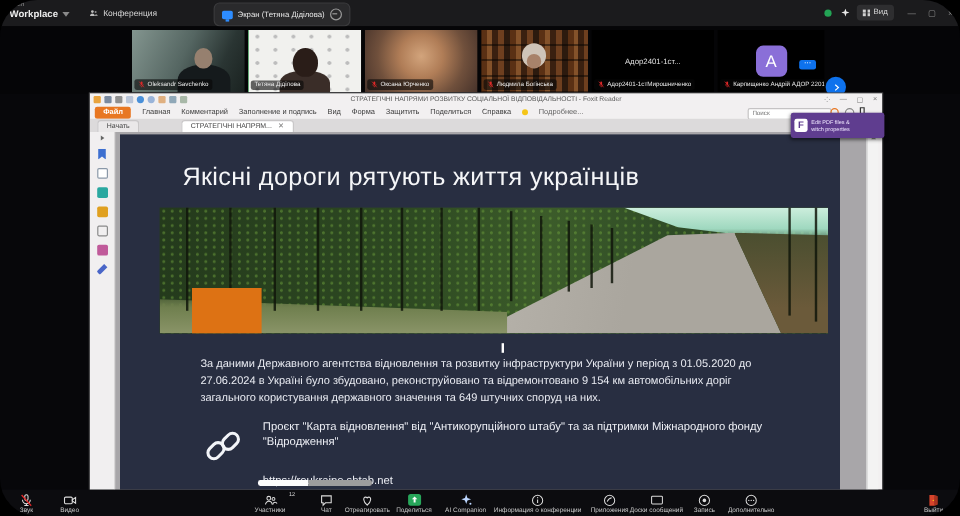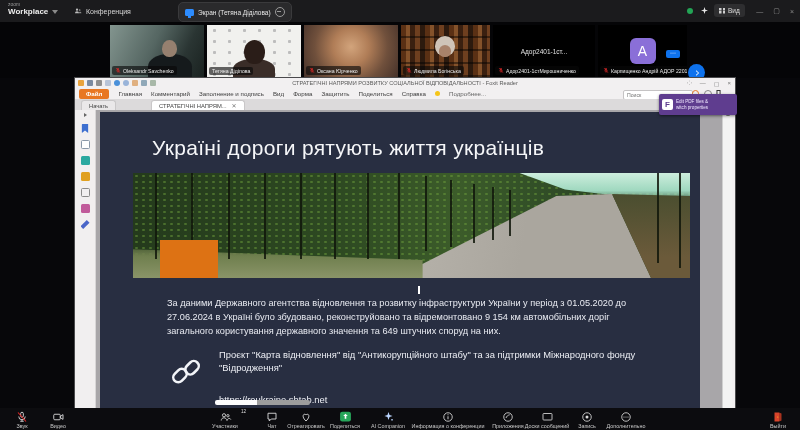--- a/index.html
+++ b/index.html
@@ -1,17 +1,17 @@
 <!DOCTYPE html>
 <html><head>
 <meta charset="utf-8">
 <style>
   html,body{margin:0;padding:0;background:#000;}
   #root{position:relative;width:800px;height:430px;background:#07070a;overflow:hidden;
-        font-family:"Liberation Sans",sans-serif;-webkit-font-smoothing:antialiased;}
+        font-family:"Liberation Sans",sans-serif;border-radius:31px;-webkit-font-smoothing:antialiased;}
 
   
   #topbar{position:absolute;left:0;top:0;width:800px;height:22px;background:#1b1b1d;border-bottom:1px solid #000;}
   .zlogo{position:absolute;left:8px;top:2px;line-height:1;}
   .zlogo .l1{display:block;font-size:5px;color:#9a9a9a;}
   .zlogo .l2{display:block;font-size:8px;color:#ededed;font-weight:bold;margin-top:1px;}
   .chev-down{width:0;height:0;border-left:3px solid transparent;border-right:3px solid transparent;border-top:4px solid #8a8a8a;position:absolute;}
   .meet-tab{position:absolute;left:70px;top:3px;height:16px;display:flex;align-items:center;gap:4px;color:#d8d8d8;font-size:7px;padding:0 4px;}
   .screen-tab{position:absolute;left:178px;top:2px;height:18px;background:#2a2a2c;border:1px solid #3a3a3c;border-radius:5px;display:flex;align-items:center;gap:4px;padding:0 6px;color:#e8e8e8;font-size:6.5px;}
   .mon-ic{width:9px;height:7px;background:#2d8cff;border-radius:1.5px;position:relative;}
@@ -312,21 +312,21 @@
       <div class="pi pi-st"></div>
       <div class="pi pi-sg"></div>
     </div>
 
     <div class="fdoc"></div>
     <div class="fvscroll">
         <div class="up"></div>
       </div>
 
     <div class="slide">
-      <div class="sl-title">Україні дороги рятують життя українців</div>
+      <div class="sl-title">Якісні дороги рятують життя українців</div>
 
       <div class="photo">
         <div class="ptex"></div>
         <div class="mint"></div>
         <div class="road"></div>
         <div class="shoulder"></div>
         <div class="grass"></div>
         <div class="poles">
           <i></i>
             <i></i>

